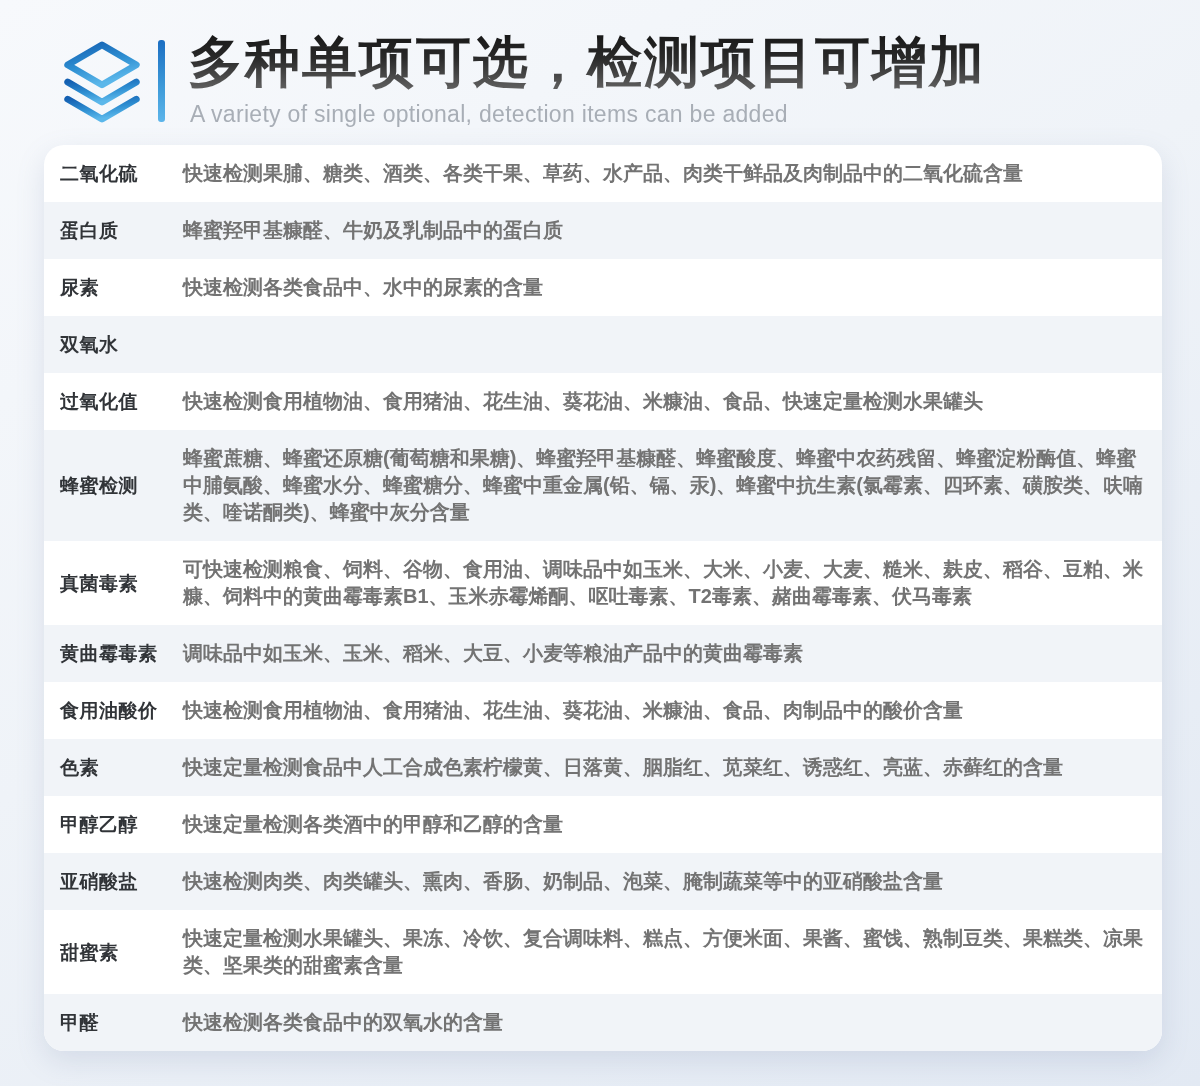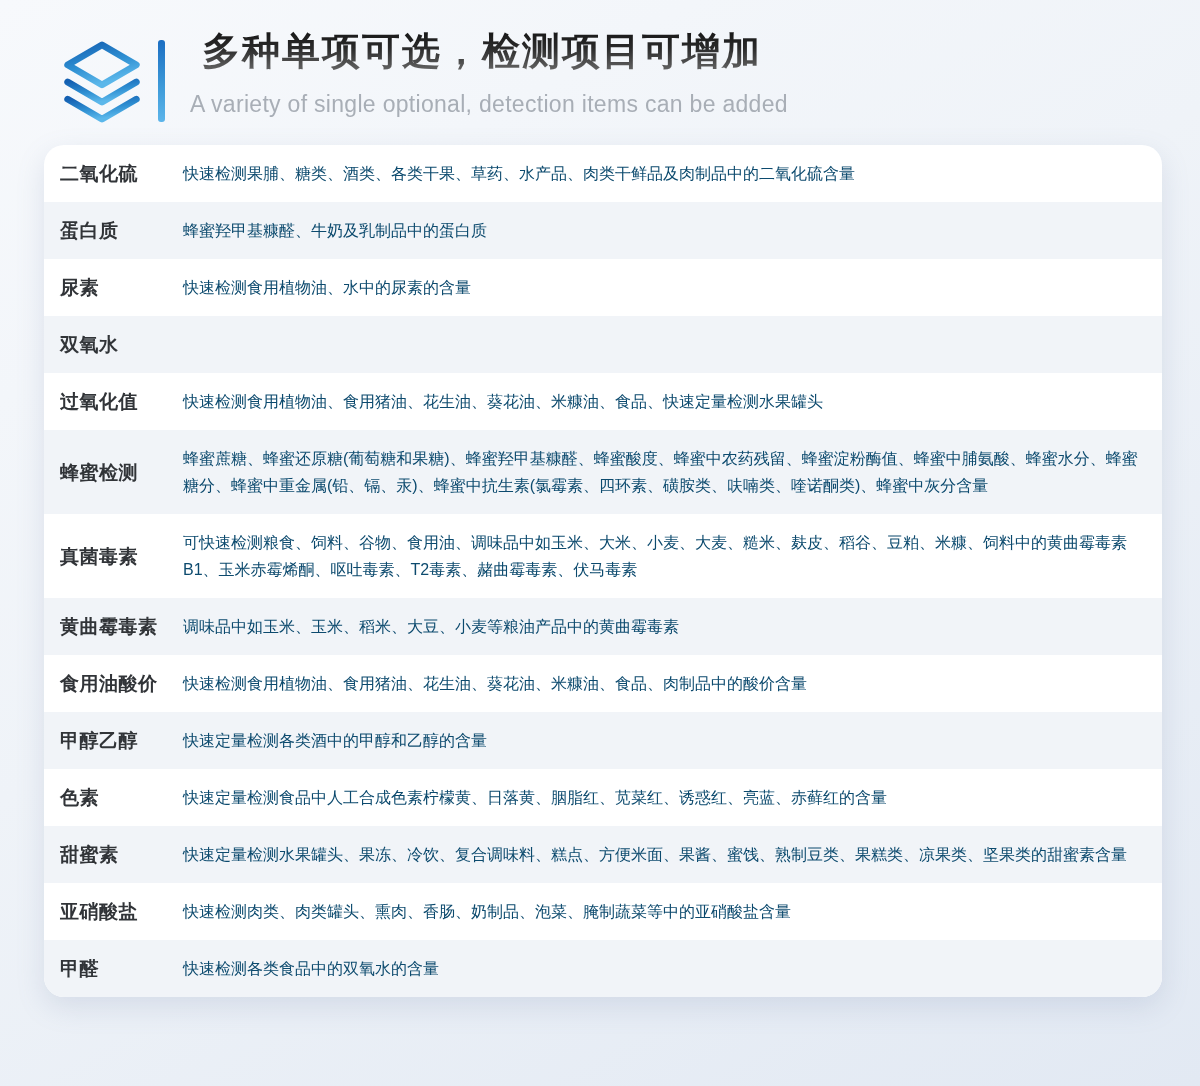--- a/index.html
+++ b/index.html
@@ -11,42 +11,41 @@
   }
   .logo { position:absolute; left:61px; top:40px; width:82px; height:84px; }
   .accent-bar {
     position:absolute; left:158px; top:40px; width:7px; height:82px;
     border-radius:3px;
     background:linear-gradient(180deg,#1b6ec2 0%,#3f9cda 60%,#5db5ea 100%);
   }
   .head-text { position:absolute; left:188px; top:26px; width:990px; }
   .title {
     font-family:"DejaVu Serif","Liberation Serif",serif;
-    font-size:38px; font-weight:bold; letter-spacing:2px; line-height:1.3;
+    font-size:55px; font-weight:bold; letter-spacing:2px; line-height:1.3;
     background:linear-gradient(180deg,#161616 8%,#2a2a2a 45%,#6f6f6f 100%);
     -webkit-background-clip:text; background-clip:text; color:transparent;
     white-space:nowrap;
-    margin-left:14px;
   }
   .subtitle {
-    font-size:23px; color:#a8aeb6; margin-top:16px; margin-left:2px;
+    font-size:23px; color:#a8aeb6; margin-top:3px; margin-left:2px;
     letter-spacing:0.3px; white-space:nowrap;
   }
   .card {
     position:absolute; left:44px; top:145px; width:1118px;
     background:#ffffff; border-radius:20px; overflow:hidden;
     box-shadow:0 10px 28px rgba(110,130,165,0.18);
   }
   .row { display:flex; align-items:center; padding:15px 15px 15px 16px; }
   .row:nth-child(even) { background:#f1f4f8; }
   .item-label {
     flex:0 0 123px; width:123px; font-size:19px; font-weight:bold;
     color:#313438; line-height:27px; letter-spacing:0.5px;
   }
-  .item-desc { flex:1; font-size:16px; color:#0c4a6e; line-height:27px; }
+  .item-desc { flex:1; font-size:20px; color:#737373; line-height:27px;font-weight:bold; }
 </style>
 </head>
 <body>
 
 <div class="header">
   <span class="logo">
     <svg width="82" height="84" viewBox="0 0 82 88" fill="none">
       <defs>
         <linearGradient id="lg1" x1="0" y1="0" x2="0.4" y2="1">
           <stop offset="0" stop-color="#1460b2"></stop>
@@ -72,21 +71,21 @@
     <div class="item-desc">快速检测果脯、糖类、酒类、各类干果、草药、水产品、肉类干鲜品及肉制品中的二氧化硫含量</div>
   </div>
 
   <div class="row">
     <div class="item-label">蛋白质</div>
     <div class="item-desc">蜂蜜羟甲基糠醛、牛奶及乳制品中的蛋白质</div>
   </div>
 
   <div class="row">
     <div class="item-label">尿素</div>
-    <div class="item-desc">快速检测食用植物油、水中的尿素的含量</div>
+    <div class="item-desc">快速检测各类食品中、水中的尿素的含量</div>
   </div>
 
   <div class="row">
     <div class="item-label">双氧水</div>
   </div>
 
   <div class="row">
     <div class="item-label">过氧化值</div>
     <div class="item-desc">快速检测食用植物油、食用猪油、花生油、葵花油、米糠油、食品、快速定量检测水果罐头</div>
   </div>
@@ -106,36 +105,36 @@
     <div class="item-label">黄曲霉毒素</div>
     <div class="item-desc">调味品中如玉米、玉米、稻米、大豆、小麦等粮油产品中的黄曲霉毒素</div>
   </div>
 
   <div class="row">
     <div class="item-label">食用油酸价</div>
     <div class="item-desc">快速检测食用植物油、食用猪油、花生油、葵花油、米糠油、食品、肉制品中的酸价含量</div>
   </div>
 
   <div class="row">
+    <div class="item-label">色素</div>
+    <div class="item-desc">快速定量检测食品中人工合成色素柠檬黄、日落黄、胭脂红、苋菜红、诱惑红、亮蓝、赤藓红的含量</div>
+  </div>
+
+  <div class="row">
     <div class="item-label">甲醇乙醇</div>
     <div class="item-desc">快速定量检测各类酒中的甲醇和乙醇的含量</div>
   </div>
 
   <div class="row">
-    <div class="item-label">色素</div>
-    <div class="item-desc">快速定量检测食品中人工合成色素柠檬黄、日落黄、胭脂红、苋菜红、诱惑红、亮蓝、赤藓红的含量</div>
+    <div class="item-label">亚硝酸盐</div>
+    <div class="item-desc">快速检测肉类、肉类罐头、熏肉、香肠、奶制品、泡菜、腌制蔬菜等中的亚硝酸盐含量</div>
   </div>
 
   <div class="row">
     <div class="item-label">甜蜜素</div>
     <div class="item-desc">快速定量检测水果罐头、果冻、冷饮、复合调味料、糕点、方便米面、果酱、蜜饯、熟制豆类、果糕类、凉果类、坚果类的甜蜜素含量</div>
-  </div>
-
-  <div class="row">
-    <div class="item-label">亚硝酸盐</div>
-    <div class="item-desc">快速检测肉类、肉类罐头、熏肉、香肠、奶制品、泡菜、腌制蔬菜等中的亚硝酸盐含量</div>
   </div>
 
   <div class="row">
     <div class="item-label">甲醛</div>
     <div class="item-desc">快速检测各类食品中的双氧水的含量</div>
   </div>
 </div>
 
 </body></html>

